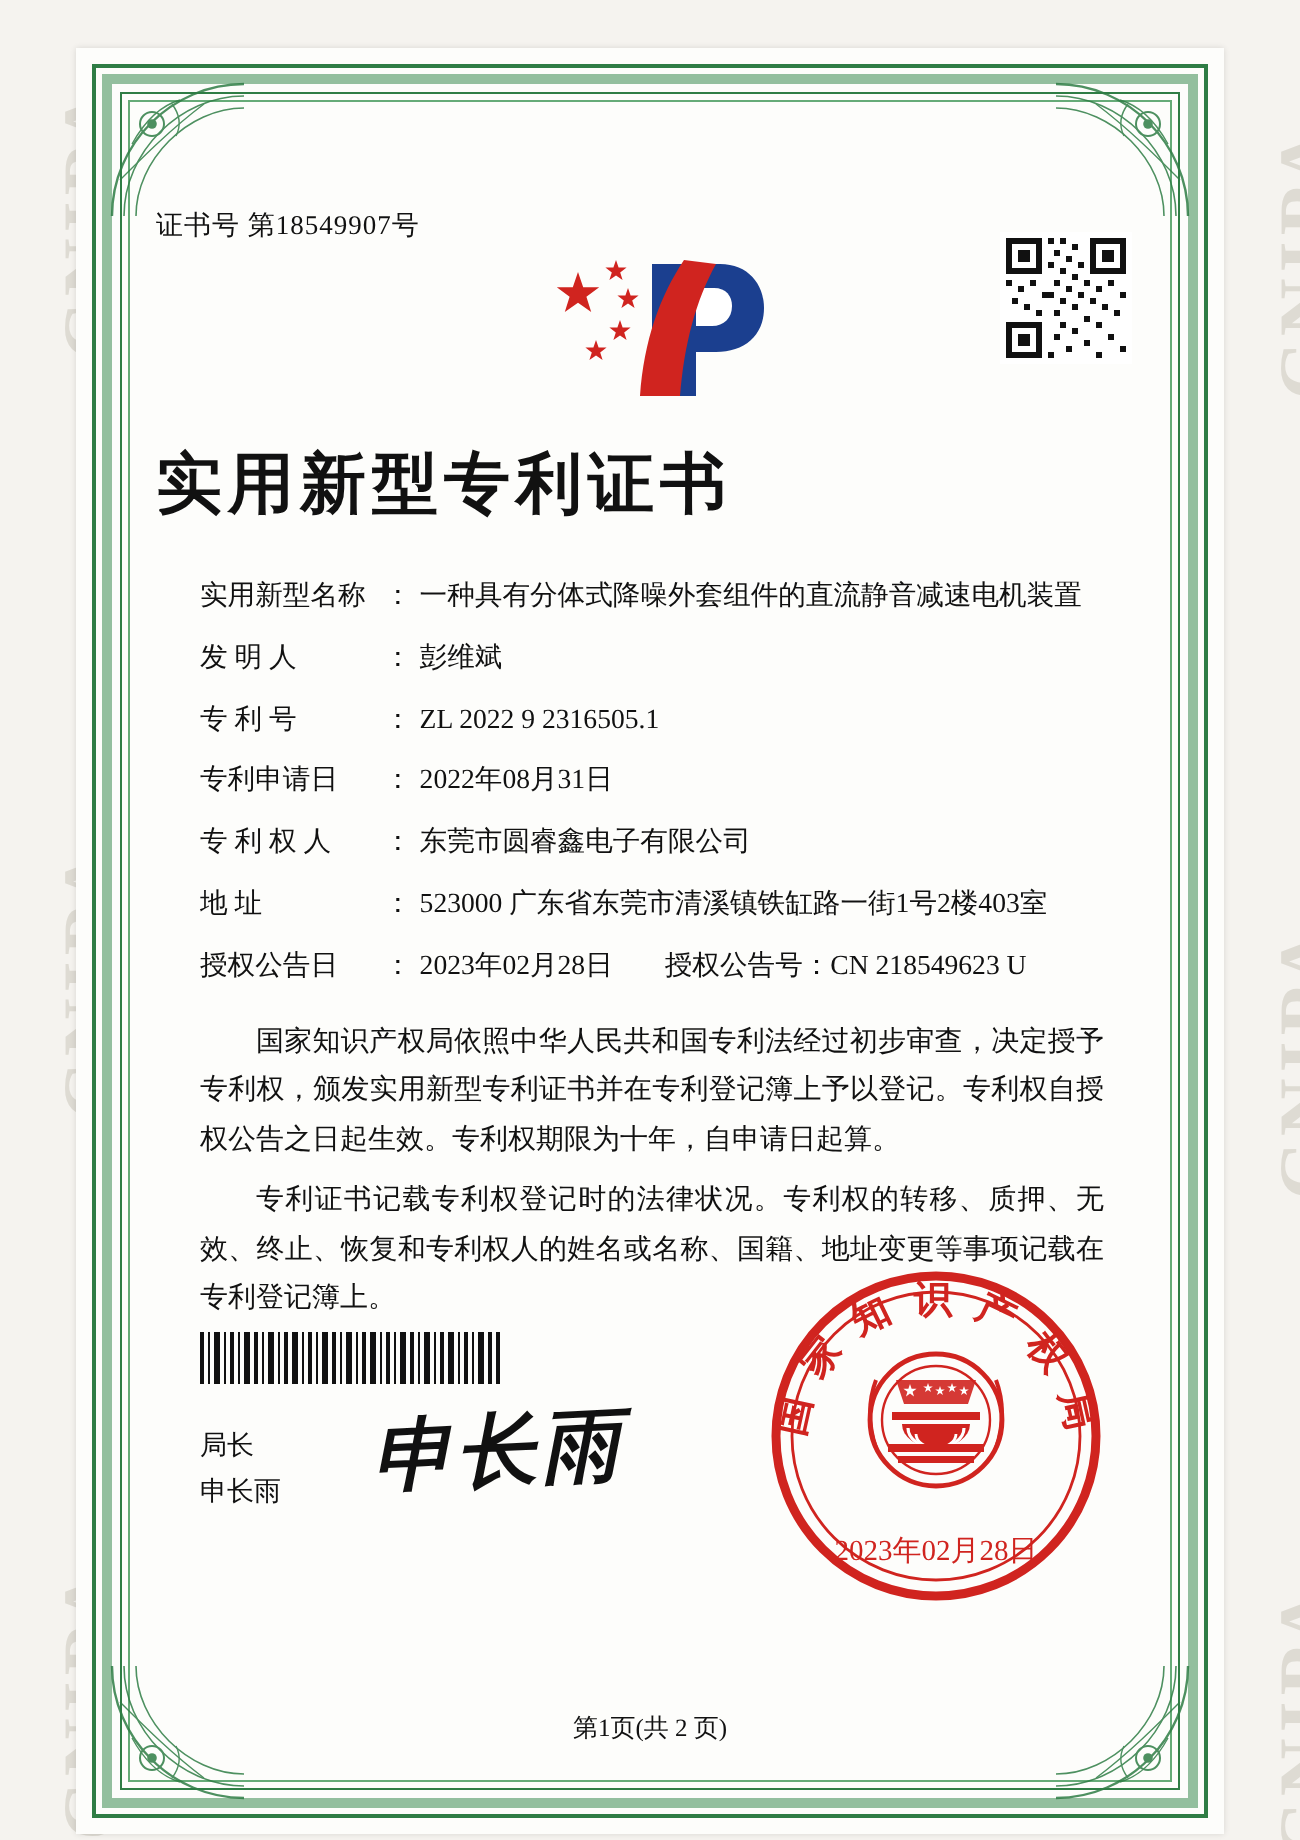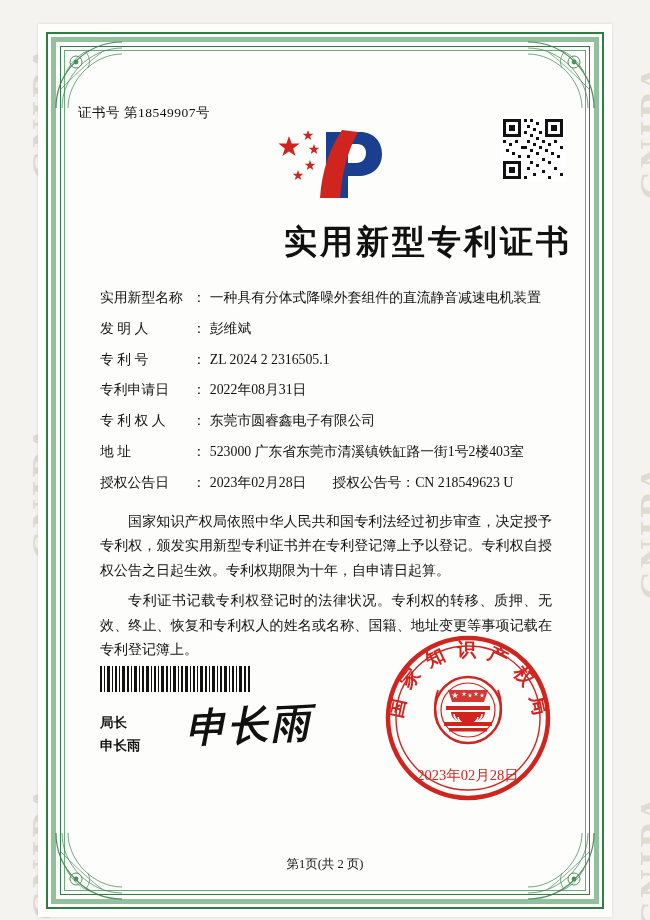--- a/index.html
+++ b/index.html
@@ -121,21 +121,21 @@
   }
   .qr {
     position: absolute;
     right: 6px;
     top: -10px;
     width: 66px;
     height: 66px;
   }
 
   .title {
-    text-align: right;
+    text-align: left;
     font-size: 33px;
     font-weight: bold;
     letter-spacing: 3px;
     color: #111;
     margin-top: 8px;
     font-family: "Liberation Serif", "DejaVu Serif", serif;
   }
 
   .fields {
     margin-top: 26px;
@@ -187,21 +187,20 @@
     height: 26px;
   }
 
   .sign-block {
     position: absolute;
     left: 22px;
     top: 650px;
     font-size: 13.5px;
     color: #111;
     line-height: 1.7;
-    font-weight: bold;
   }
 
   .handwriting {
     position: absolute;
     left: 108px;
     top: 636px;
     font-size: 40px;
     color: #111;
     font-family: "Liberation Serif", serif;
     font-style: italic;
@@ -405,21 +404,21 @@
 
       <div class="field-row">
         <span class="field-label spread">发 明 人</span>
         <span class="field-colon">：</span>
         <span class="field-value">彭维斌</span>
       </div>
 
       <div class="field-row">
         <span class="field-label spread">专 利 号</span>
         <span class="field-colon">：</span>
-        <span class="field-value">ZL 2024 2 2316505.1</span>
+        <span class="field-value">ZL 2022 9 2316505.1</span>
       </div>
 
       <div class="field-row">
         <span class="field-label">专利申请日</span>
         <span class="field-colon">：</span>
         <span class="field-value">2022年08月31日</span>
       </div>
 
       <div class="field-row">
         <span class="field-label spread">专 利 权 人</span>

